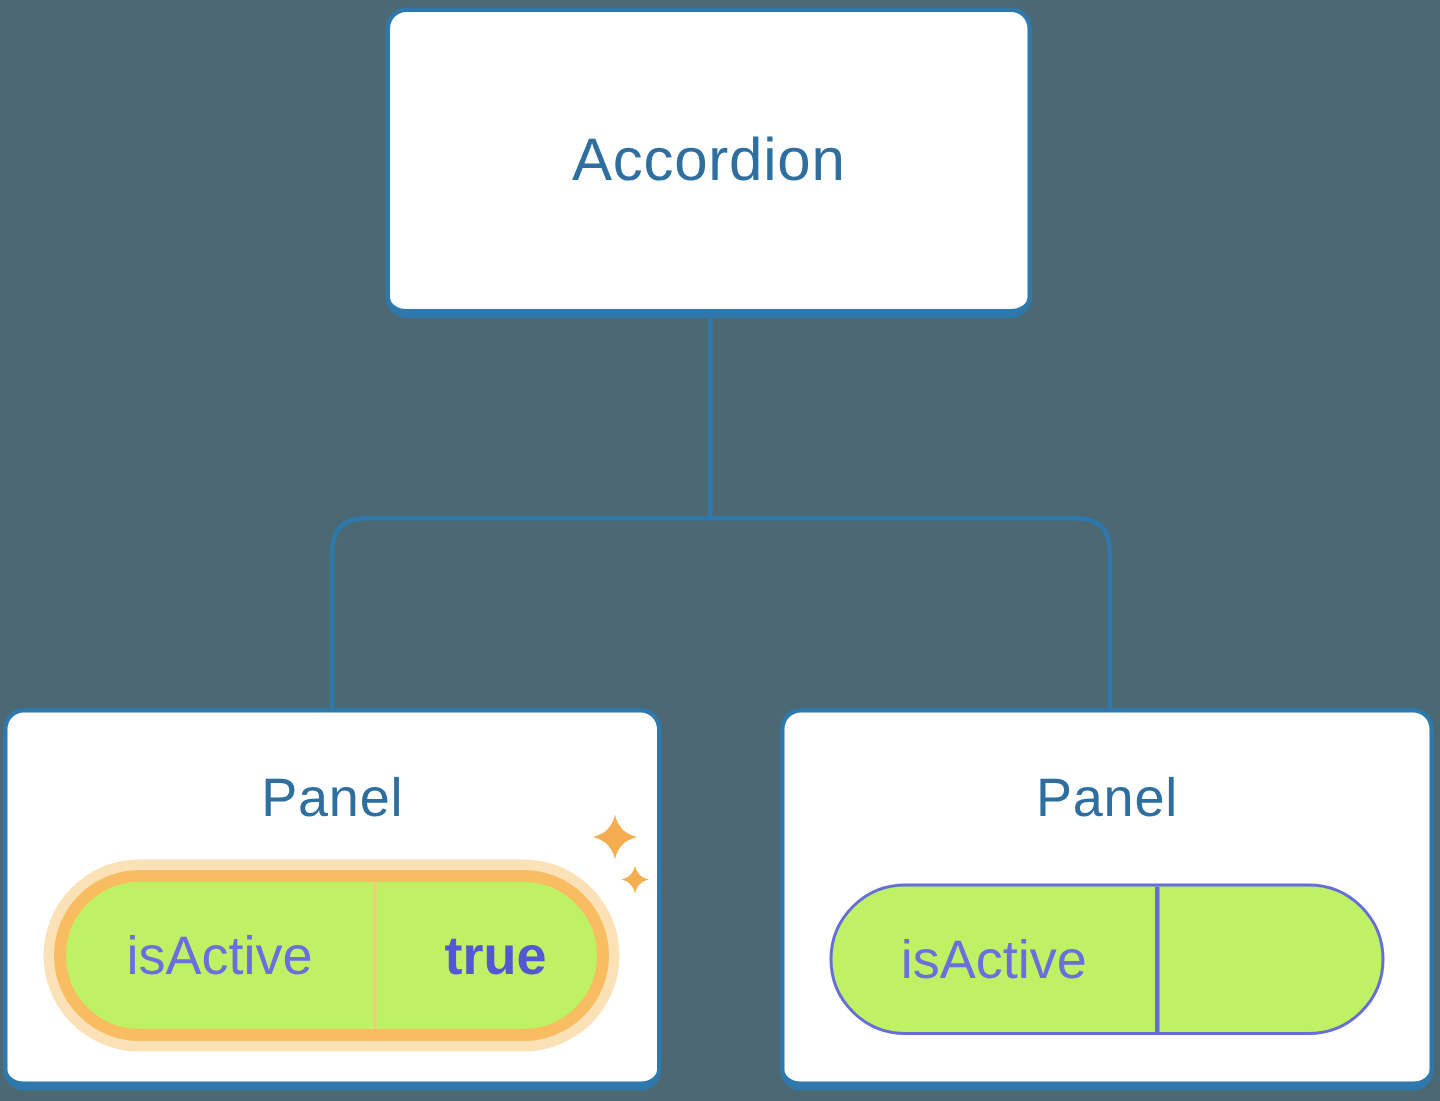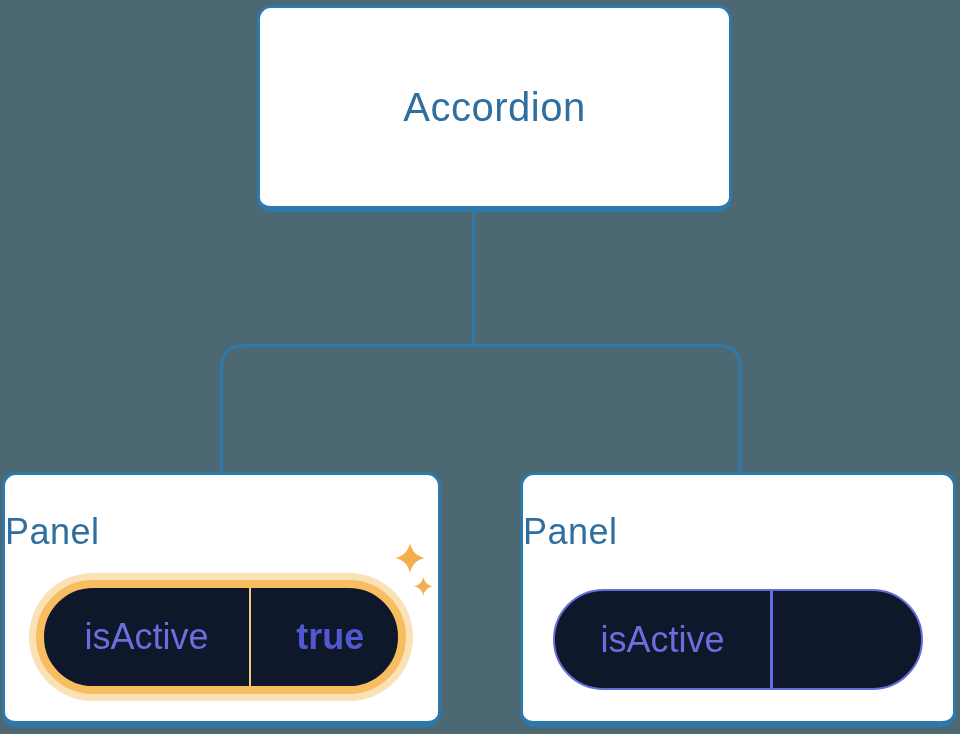--- a/index.html
+++ b/index.html
@@ -29,21 +29,21 @@
     position: absolute;
     background: var(--c-node-bg, #FFFFFF);
     border: 3px solid var(--c-line, #2E78AB);
     border-bottom-width: 6px;
     border-radius: 14px;
     box-sizing: border-box;
   }
 
   .node-root {
     left: 257px; top: 5px;
-    width: 475px; height: 207px;
+    width: 431px; height: 207px;
     display: flex;
     align-items: center;
     justify-content: center;
   }
   .root-label {
     color: var(--c-title, #2F6F9F);
     font-size: 40px;
     font-weight: 400;
     letter-spacing: 0.5px;
   }
@@ -52,33 +52,33 @@
     top: 472px;
     height: 255px;
   }
   .node-panel.left  { left: 2px;   width: 439px; }
   .node-panel.right { left: 520px; width: 436px; }
 
   .panel-title {
     position: absolute;
     left: 0; right: 0;
     top: 36px;
-    text-align: left;
+    text-align: center;
     color: var(--c-title, #2F6F9F);
     font-size: 36px;
     font-weight: 400;
     letter-spacing: 0.5px;
   }
 
   .pill {
     position: absolute;
     display: flex;
     align-items: stretch;
     box-sizing: border-box;
-    background: #0f172a;
+    background: #bef264;
     border-radius: 999px;
     overflow: hidden;
   }
   .pill-cell {
     display: flex;
     align-items: center;
     justify-content: center;
     font-size: 36px;
     color: var(--c-purple, #6B6FDD);
   }

